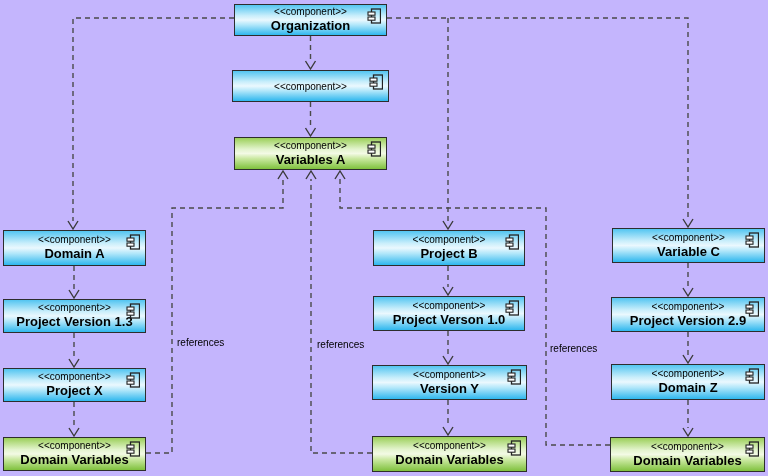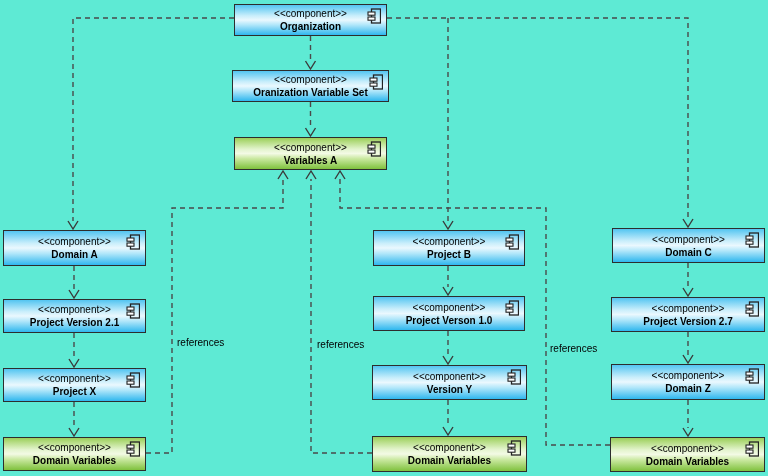--- a/index.html
+++ b/index.html
@@ -1,34 +1,34 @@
 <!DOCTYPE html>
 <html><head>
 <meta charset="utf-8">
 <style>
   html,body { margin:0; padding:0; background:#ffffff; }
   .canvas {
-    position:relative; width:768px; height:476px; background:#5eead4;
+    position:relative; width:768px; height:476px; background:#c4b5fd;
     font-family:"Liberation Sans", sans-serif; overflow:hidden;
   }
   .edges-svg { position:absolute; left:0; top:0; width:768px; height:476px; }
   .node {
     position:absolute; box-sizing:border-box;
     border:1.6px solid #2d2d2d;
     display:flex; flex-direction:column; align-items:center; justify-content:center;
     text-align:center; line-height:1.3;
   }
   .node.blue {
     background:linear-gradient(180deg,#53c5f1 0%,#c9eefb 36%,#eaf8fe 50%,#b2e7fa 66%,#2fb7ee 100%);
   }
   .node.green {
     background:linear-gradient(180deg,#9bcf59 0%,#e3f4cd 36%,#f3fae5 50%,#cbe9a2 66%,#7fc13d 100%);
   }
   .stereotype { font-size:10px; color:#000; white-space:nowrap; }
-  .cname { font-size:10px; font-weight:bold; color:#000; white-space:nowrap; }
+  .cname { font-size:13px; font-weight:bold; color:#000; white-space:nowrap; }
   .comp-icon { position:absolute; top:3px; right:5px; }
   .edge-label { position:absolute; font-size:10px; color:#000; white-space:nowrap; }
   path.dep { fill:none; stroke:#4a4a4a; stroke-width:1.4; stroke-dasharray:5 4; }
   path.head { fill:none; stroke:#3a3a3a; stroke-width:1.4; }
 </style>
 </head>
 <body>
 
 <div class="canvas">
 
@@ -83,21 +83,20 @@
     <span class="cname">Organization</span>
     <svg class="comp-icon" width="14" height="16" viewBox="0 0 14 16">
         <rect x="4.5" y="1" width="9" height="14" fill="none" stroke="#222" stroke-width="1.3"></rect>
         <rect x="1" y="4" width="7" height="3.2" fill="#fff" stroke="#222" stroke-width="1.1"></rect>
         <rect x="1" y="9" width="7" height="3.2" fill="#fff" stroke="#222" stroke-width="1.1"></rect>
       </svg>
   </div>
 
   <div class="node blue" style="left:232px; top:70px; width:157px; height:32px;">
     <span class="stereotype">&lt;&lt;component&gt;&gt;</span>
-    <span class="cname">Oranization Variable Set</span>
     <svg class="comp-icon" width="14" height="16" viewBox="0 0 14 16">
         <rect x="4.5" y="1" width="9" height="14" fill="none" stroke="#222" stroke-width="1.3"></rect>
         <rect x="1" y="4" width="7" height="3.2" fill="#fff" stroke="#222" stroke-width="1.1"></rect>
         <rect x="1" y="9" width="7" height="3.2" fill="#fff" stroke="#222" stroke-width="1.1"></rect>
       </svg>
   </div>
 
   <div class="node green" style="left:234px; top:137px; width:153px; height:33px;">
     <span class="stereotype">&lt;&lt;component&gt;&gt;</span>
     <span class="cname">Variables A</span>
@@ -113,21 +112,21 @@
     <span class="cname">Domain A</span>
     <svg class="comp-icon" width="14" height="16" viewBox="0 0 14 16">
         <rect x="4.5" y="1" width="9" height="14" fill="none" stroke="#222" stroke-width="1.3"></rect>
         <rect x="1" y="4" width="7" height="3.2" fill="#fff" stroke="#222" stroke-width="1.1"></rect>
         <rect x="1" y="9" width="7" height="3.2" fill="#fff" stroke="#222" stroke-width="1.1"></rect>
       </svg>
   </div>
 
   <div class="node blue" style="left:3px; top:299px; width:143px; height:34px;">
     <span class="stereotype">&lt;&lt;component&gt;&gt;</span>
-    <span class="cname">Project Version 2.1</span>
+    <span class="cname">Project Version 1.3</span>
     <svg class="comp-icon" width="14" height="16" viewBox="0 0 14 16">
         <rect x="4.5" y="1" width="9" height="14" fill="none" stroke="#222" stroke-width="1.3"></rect>
         <rect x="1" y="4" width="7" height="3.2" fill="#fff" stroke="#222" stroke-width="1.1"></rect>
         <rect x="1" y="9" width="7" height="3.2" fill="#fff" stroke="#222" stroke-width="1.1"></rect>
       </svg>
   </div>
 
   <div class="node blue" style="left:3px; top:368px; width:143px; height:34px;">
     <span class="stereotype">&lt;&lt;component&gt;&gt;</span>
     <span class="cname">Project X</span>
@@ -183,31 +182,31 @@
     <span class="cname">Domain Variables</span>
     <svg class="comp-icon" width="14" height="16" viewBox="0 0 14 16">
         <rect x="4.5" y="1" width="9" height="14" fill="none" stroke="#222" stroke-width="1.3"></rect>
         <rect x="1" y="4" width="7" height="3.2" fill="#fff" stroke="#222" stroke-width="1.1"></rect>
         <rect x="1" y="9" width="7" height="3.2" fill="#fff" stroke="#222" stroke-width="1.1"></rect>
       </svg>
   </div>
 
   <div class="node blue" style="left:612px; top:228px; width:153px; height:35px;">
     <span class="stereotype">&lt;&lt;component&gt;&gt;</span>
-    <span class="cname">Domain C</span>
+    <span class="cname">Variable C</span>
     <svg class="comp-icon" width="14" height="16" viewBox="0 0 14 16">
         <rect x="4.5" y="1" width="9" height="14" fill="none" stroke="#222" stroke-width="1.3"></rect>
         <rect x="1" y="4" width="7" height="3.2" fill="#fff" stroke="#222" stroke-width="1.1"></rect>
         <rect x="1" y="9" width="7" height="3.2" fill="#fff" stroke="#222" stroke-width="1.1"></rect>
       </svg>
   </div>
 
   <div class="node blue" style="left:611px; top:297px; width:154px; height:35px;">
     <span class="stereotype">&lt;&lt;component&gt;&gt;</span>
-    <span class="cname">Project Version 2.7</span>
+    <span class="cname">Project Version 2.9</span>
     <svg class="comp-icon" width="14" height="16" viewBox="0 0 14 16">
         <rect x="4.5" y="1" width="9" height="14" fill="none" stroke="#222" stroke-width="1.3"></rect>
         <rect x="1" y="4" width="7" height="3.2" fill="#fff" stroke="#222" stroke-width="1.1"></rect>
         <rect x="1" y="9" width="7" height="3.2" fill="#fff" stroke="#222" stroke-width="1.1"></rect>
       </svg>
   </div>
 
   <div class="node blue" style="left:611px; top:364px; width:154px; height:36px;">
     <span class="stereotype">&lt;&lt;component&gt;&gt;</span>
     <span class="cname">Domain Z</span>

